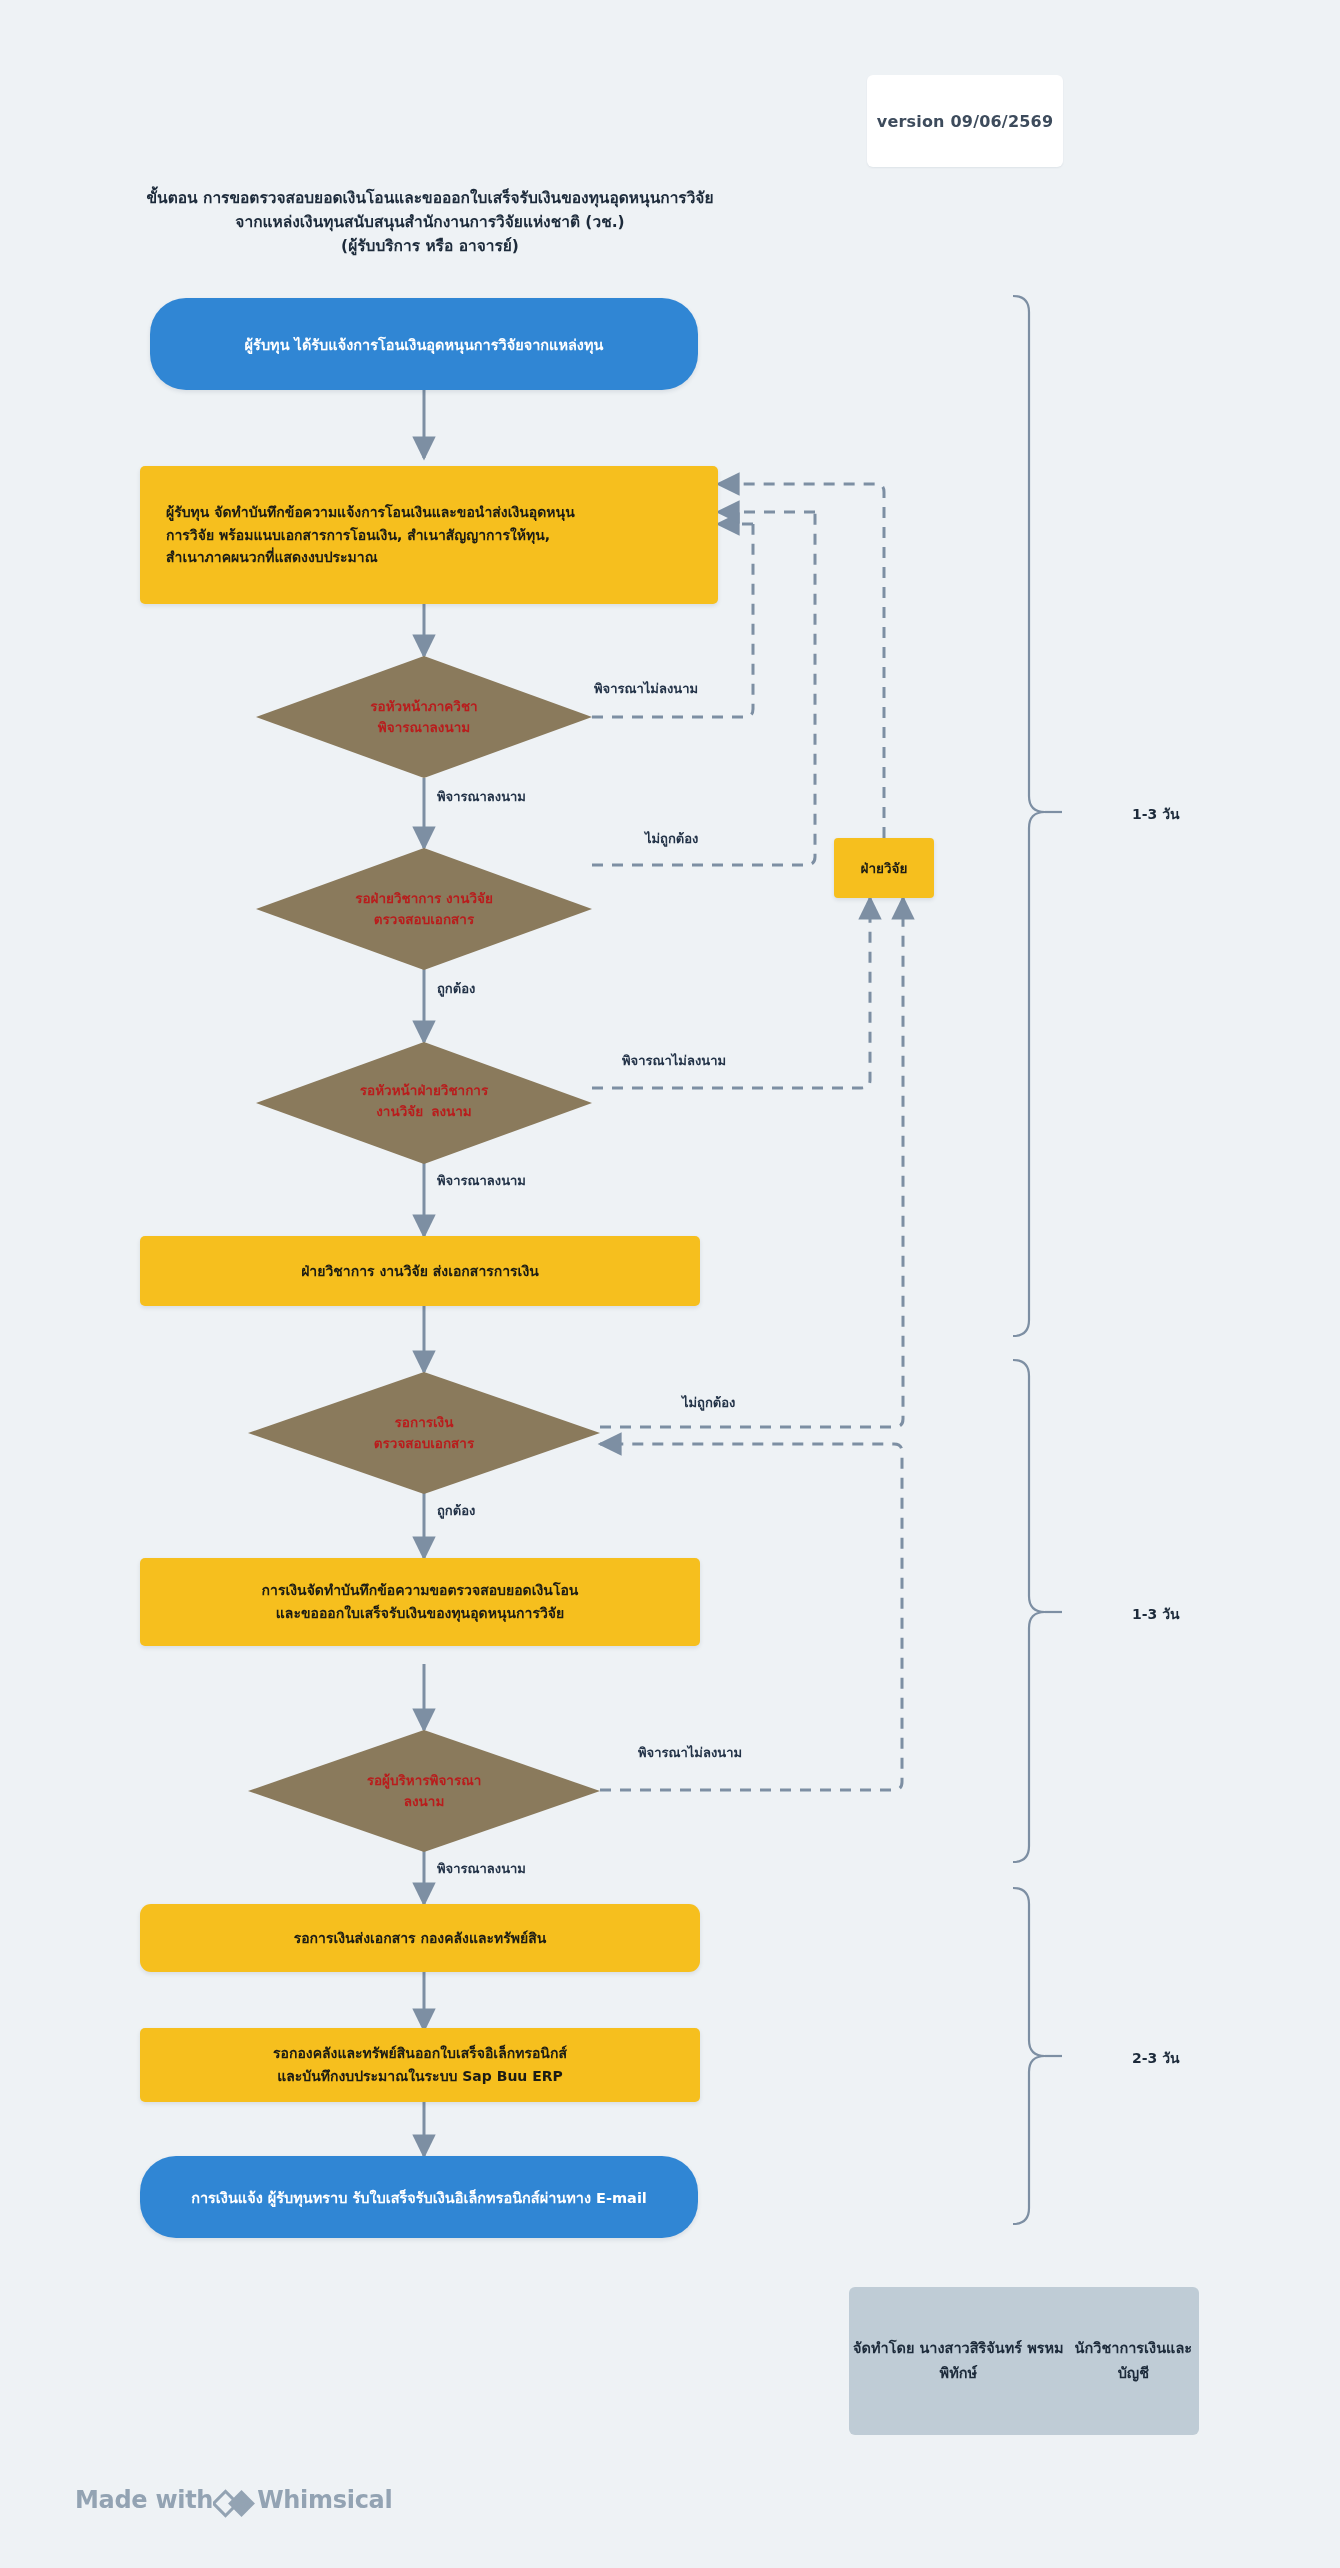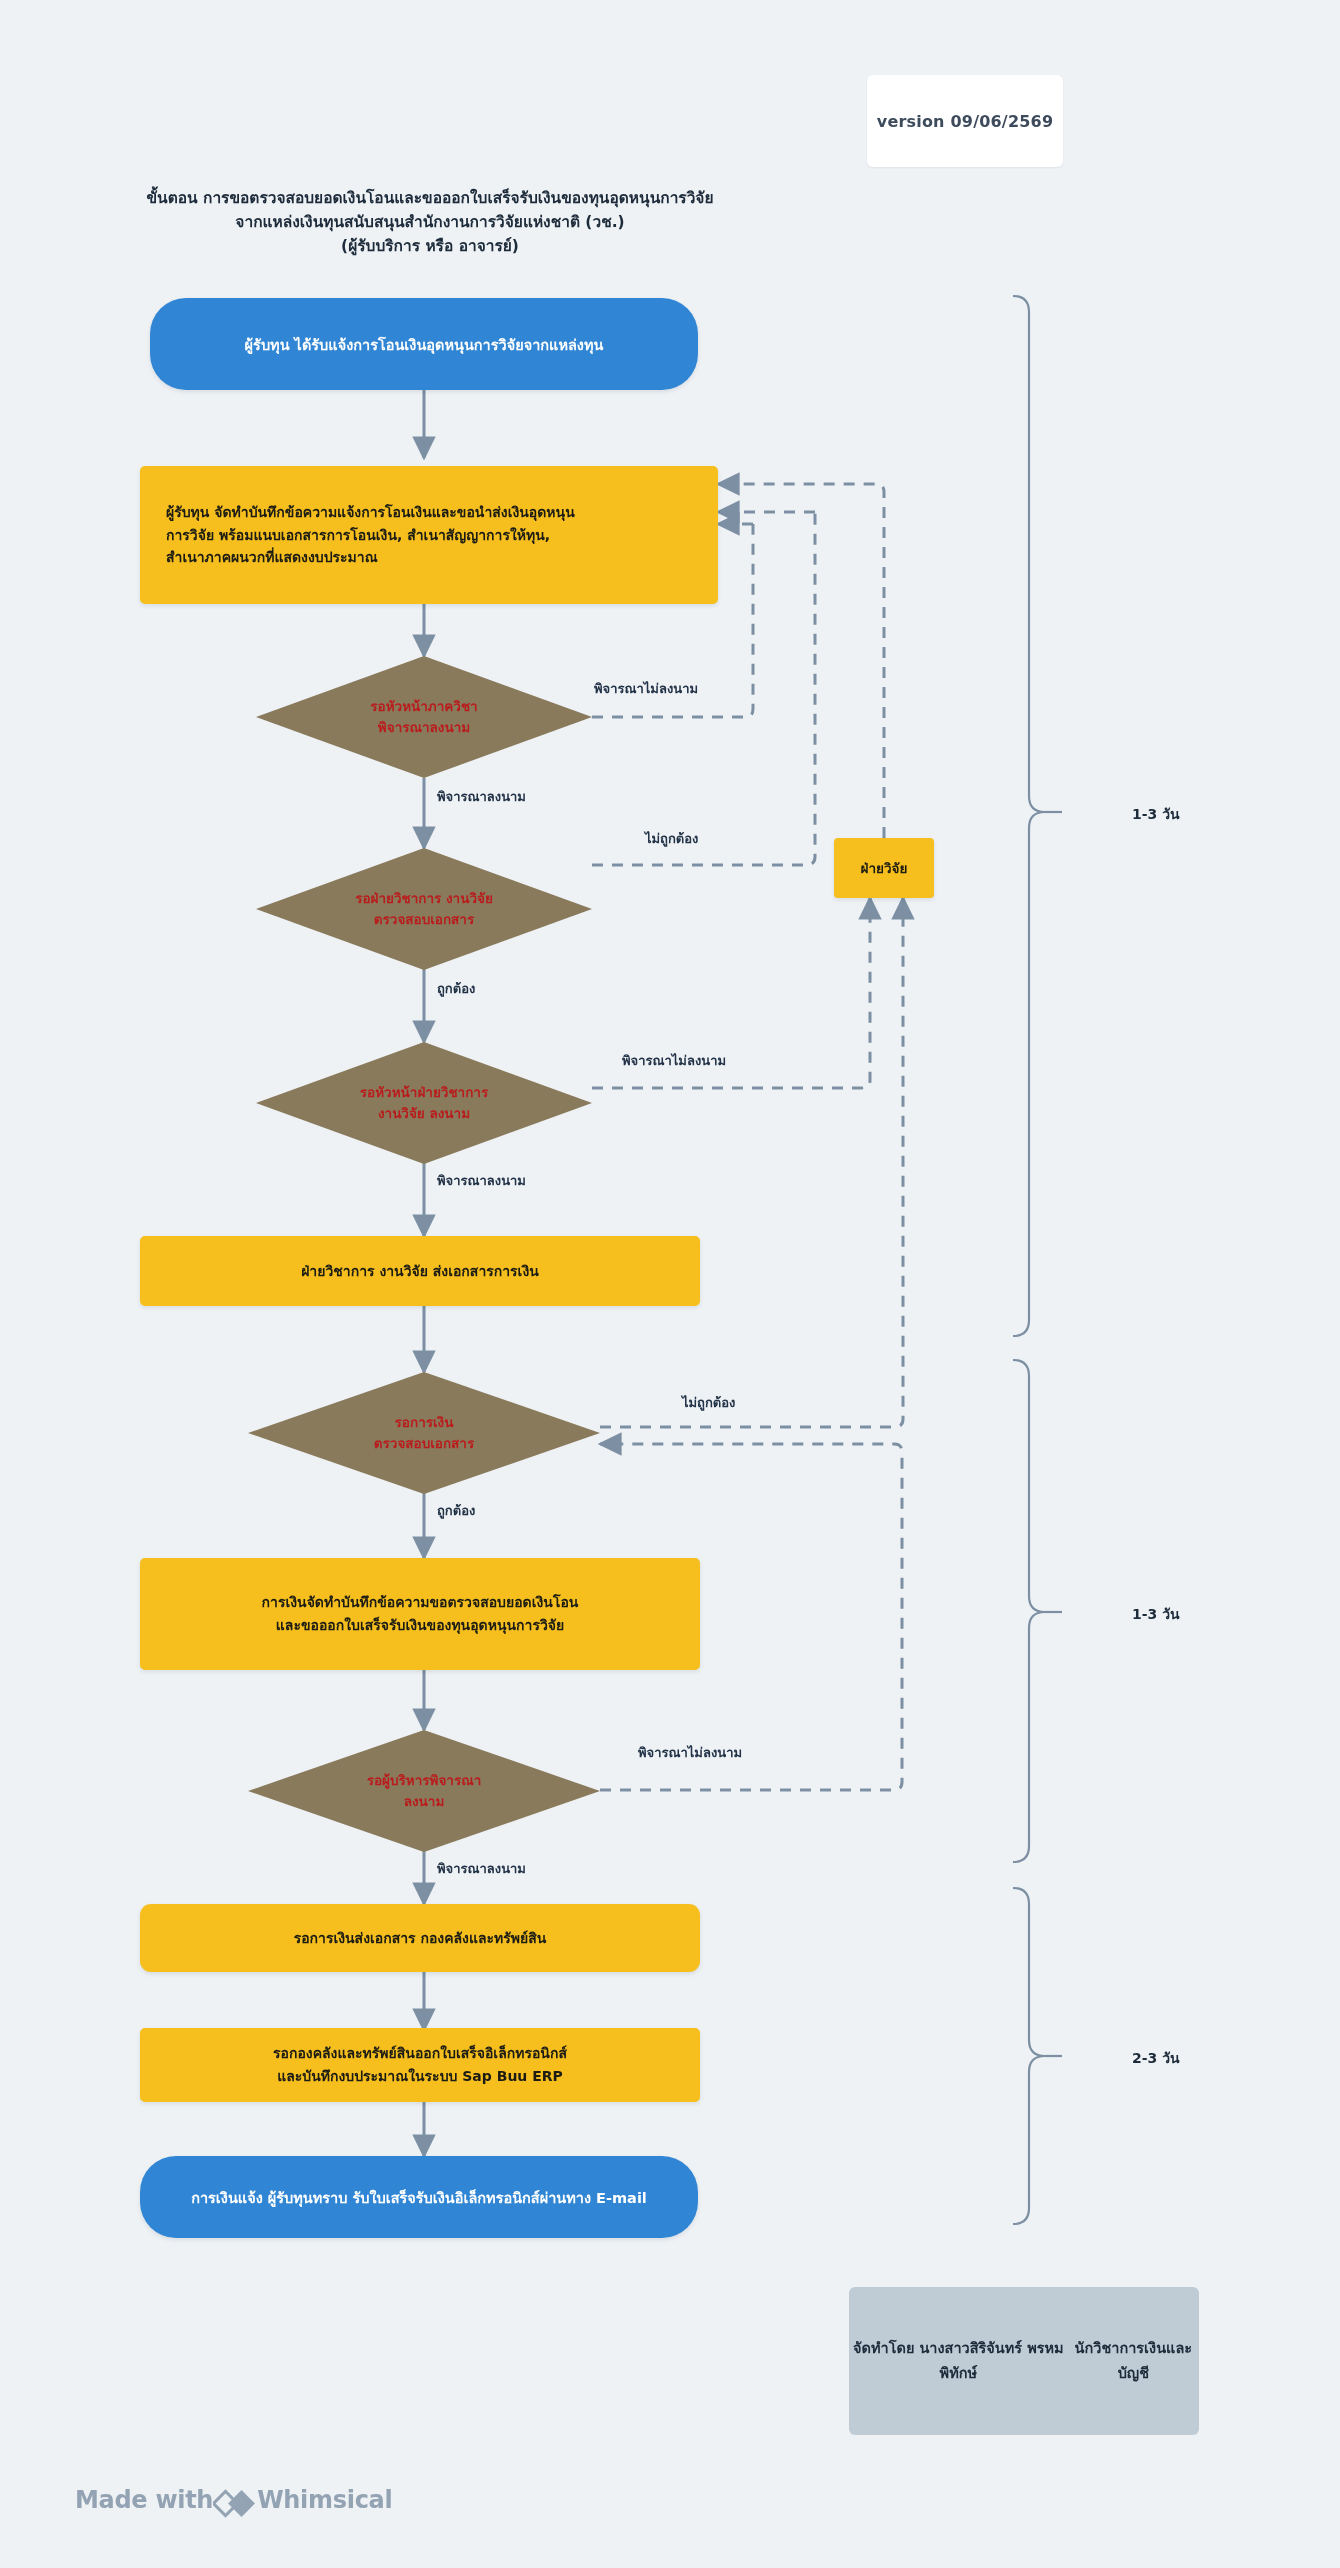--- a/index.html
+++ b/index.html
@@ -198,37 +198,37 @@
 <div class="abs diamond-wrap" style="left:256px;top:848px;width:336px;height:122px;">
   <div class="diamond-shape"></div>
   <div class="diamond-label">รอฝ่ายวิชาการ งานวิจัย
 ตรวจสอบเอกสาร</div>
 </div>
 
 <div class="abs node small-rect" style="left:834px;top:838px;width:100px;height:60px;display:flex;align-items:center;justify-content:center;">
   <span>ฝ่ายวิจัย</span>
 </div>
 
-<div class="abs diamond-wrap" style="left:256px;top:1042px;width:336px;height:122px;">
+<div class="abs diamond-wrap" style="left:256px;top:1042px;width:336px;height:122px;font-family:Liberation Mono, monospace;">
   <div class="diamond-shape"></div>
   <div class="diamond-label">รอหัวหน้าฝ่ายวิชาการ
 งานวิจัย ลงนาม</div>
 </div>
 
 <div class="abs node rect" style="left:140px;top:1236px;width:560px;height:70px;">
   <span>ฝ่ายวิชาการ งานวิจัย ส่งเอกสารการเงิน</span>
 </div>
 
 <div class="abs diamond-wrap" style="left:248px;top:1372px;width:352px;height:122px;">
   <div class="diamond-shape"></div>
   <div class="diamond-label">รอการเงิน
 ตรวจสอบเอกสาร</div>
 </div>
 
-<div class="abs node rect" style="left:140px;top:1558px;width:560px;height:112px;flex-direction:column;">
+<div class="abs node rect" style="left:140px;top:1558px;width:560px;height:88px;flex-direction:column;">
   <span>การเงินจัดทำบันทึกข้อความขอตรวจสอบยอดเงินโอน</span>
   <span>และขอออกใบเสร็จรับเงินของทุนอุดหนุนการวิจัย</span>
 </div>
 
 <div class="abs diamond-wrap" style="left:248px;top:1730px;width:352px;height:122px;">
   <div class="diamond-shape"></div>
   <div class="diamond-label">รอผู้บริหารพิจารณา
 ลงนาม</div>
 </div>
 

